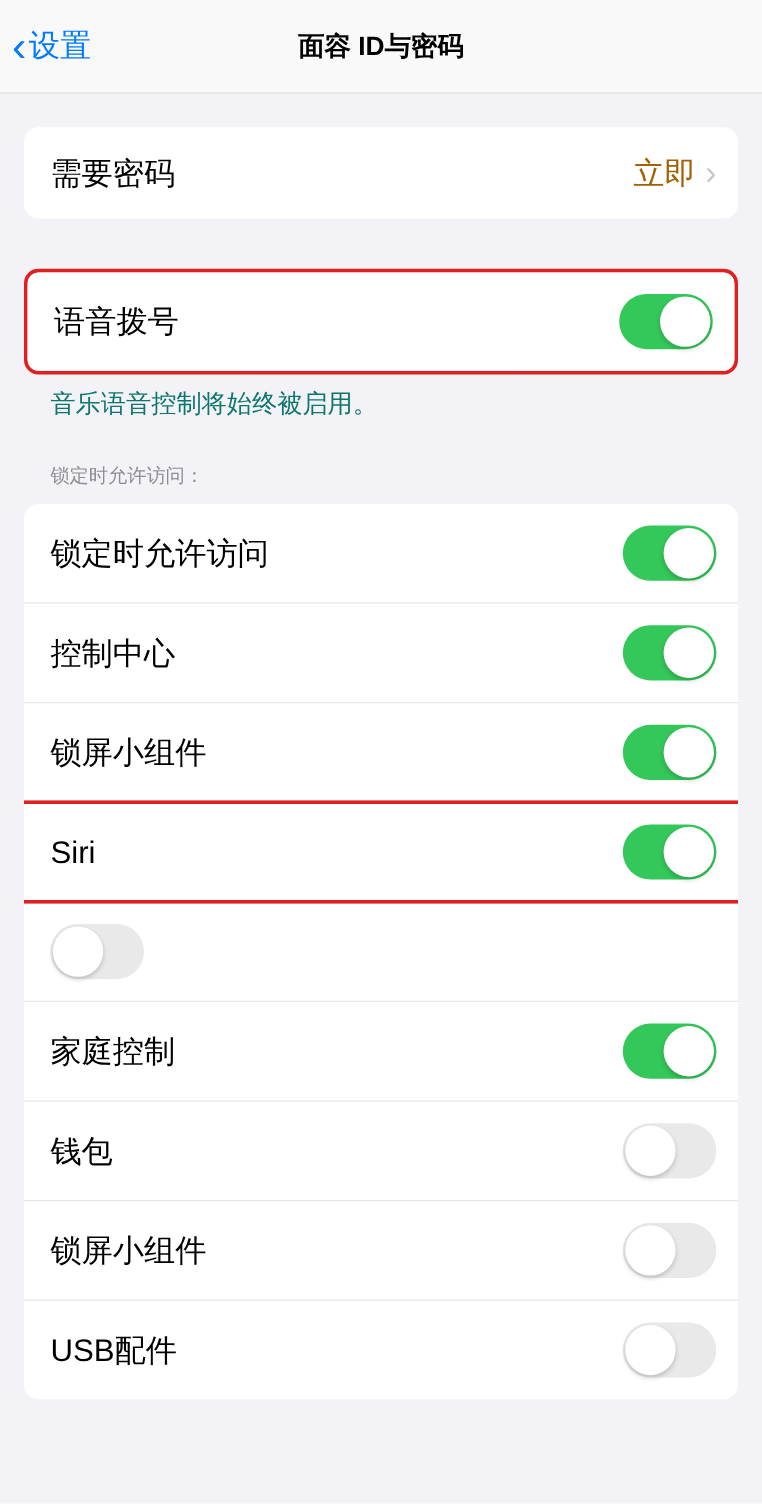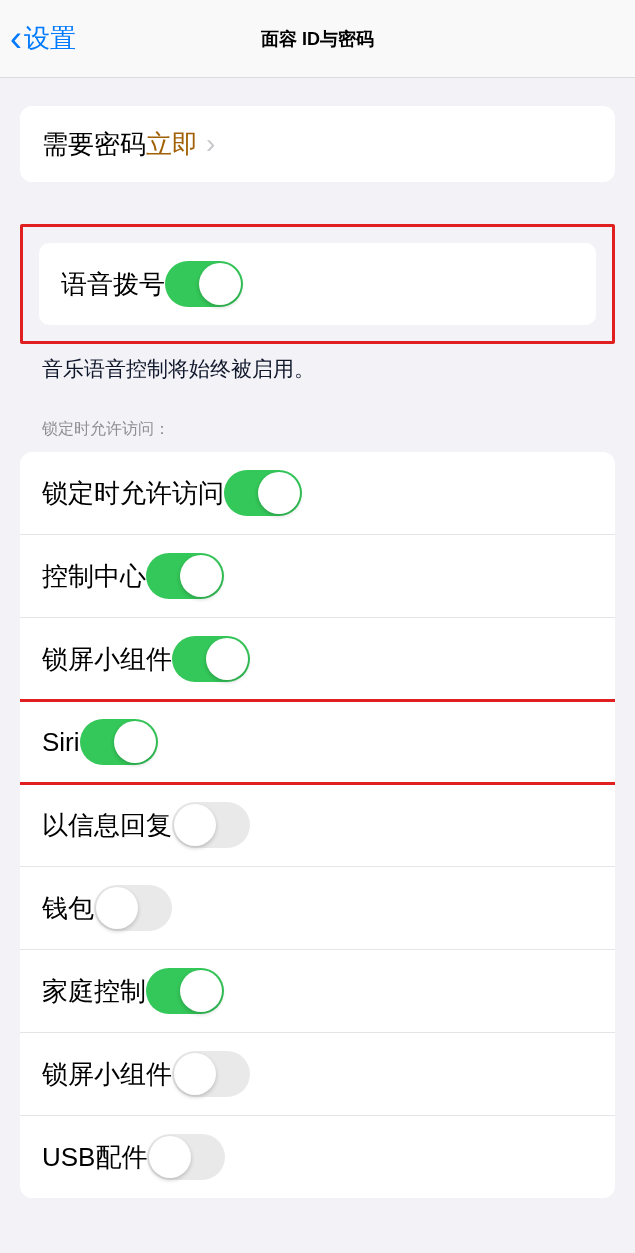--- a/index.html
+++ b/index.html
@@ -31,38 +31,39 @@
       color: #007aff;
       font-size: 26px;
     }
     .back-chevron {
       font-size: 36px;
       font-weight: 300;
       margin-right: 2px;
       line-height: 1;
     }
     .header-title {
-      font-size: 18px;
+      font-size: 22px;
       font-weight: 600;
       color: #000;
     }
     .content {
       padding: 0 20px;
     }
     .group {
       background: #fff;
       border-radius: 12px;
       overflow: hidden;
     }
     .group-top {
       margin-top: 28px;
     }
     .row {
       display: flex;
       align-items: center;
+      justify-content: space-between;
       padding: 18px 18px 18px 22px;
       font-size: 26px;
       color: #000;
       min-height: 76px;
       border-bottom: 1px solid #e5e5e8;
     }
     .group .row:last-child {
       border-bottom: none;
     }
     .row-right {
@@ -73,21 +74,21 @@
     .row-detail {
       color: #a16207;
       font-size: 26px;
     }
     .chevron-right {
       color: #c7c7cc;
       font-size: 28px;
       font-weight: 300;
     }
     .footer-text {
-      color: #0f172a;
+      color: #0f766e;
       font-size: 21px;
       padding: 10px 22px 0 22px;
       line-height: 1.4;
     }
     .section-header {
       color: #8e8e93;
       font-size: 16px;
       padding: 36px 22px 12px 22px;
     }
     .toggle {
@@ -113,22 +114,22 @@
       box-shadow: 0 2px 4px rgba(0,0,0,0.2);
     }
     .toggle.on .toggle-knob {
       right: 2px;
     }
     .toggle.off .toggle-knob {
       left: 2px;
     }
     .highlight-box {
       border: 3px solid #e02020;
-      border-radius: 2px;
-      padding: 16px;
+      border-radius: 12px;
+      padding: 0;
     }
     .highlight-wrap1 {
       margin-top: 42px;
     }
     .highlight-wrap1 .group {
       border-radius: 10px;
     }
     .siri-highlight {
       position: relative;
     }
@@ -200,38 +201,37 @@
           <div class="toggle-knob"></div>
         </div>
       </div>
       <div class="row siri-highlight">
         <span>Siri</span>
         <div class="toggle on">
           <div class="toggle-knob"></div>
         </div>
       </div>
       <div class="row">
-        <span>以信息回复</span>
-        <div class="toggle off">
+        <div class="toggle off">
+          <div class="toggle-knob"></div>
+        </div>
+      </div>
+      <div class="row">
+        <span>家庭控制</span>
+        <div class="toggle on">
           <div class="toggle-knob"></div>
         </div>
       </div>
       <div class="row">
         <span>钱包</span>
         <div class="toggle off">
           <div class="toggle-knob"></div>
         </div>
       </div>
       <div class="row">
-        <span>家庭控制</span>
-        <div class="toggle on">
-          <div class="toggle-knob"></div>
-        </div>
-      </div>
-      <div class="row">
         <span>锁屏小组件</span>
         <div class="toggle off">
           <div class="toggle-knob"></div>
         </div>
       </div>
       <div class="row">
         <span>USB配件</span>
         <div class="toggle off">
           <div class="toggle-knob"></div>
         </div>

